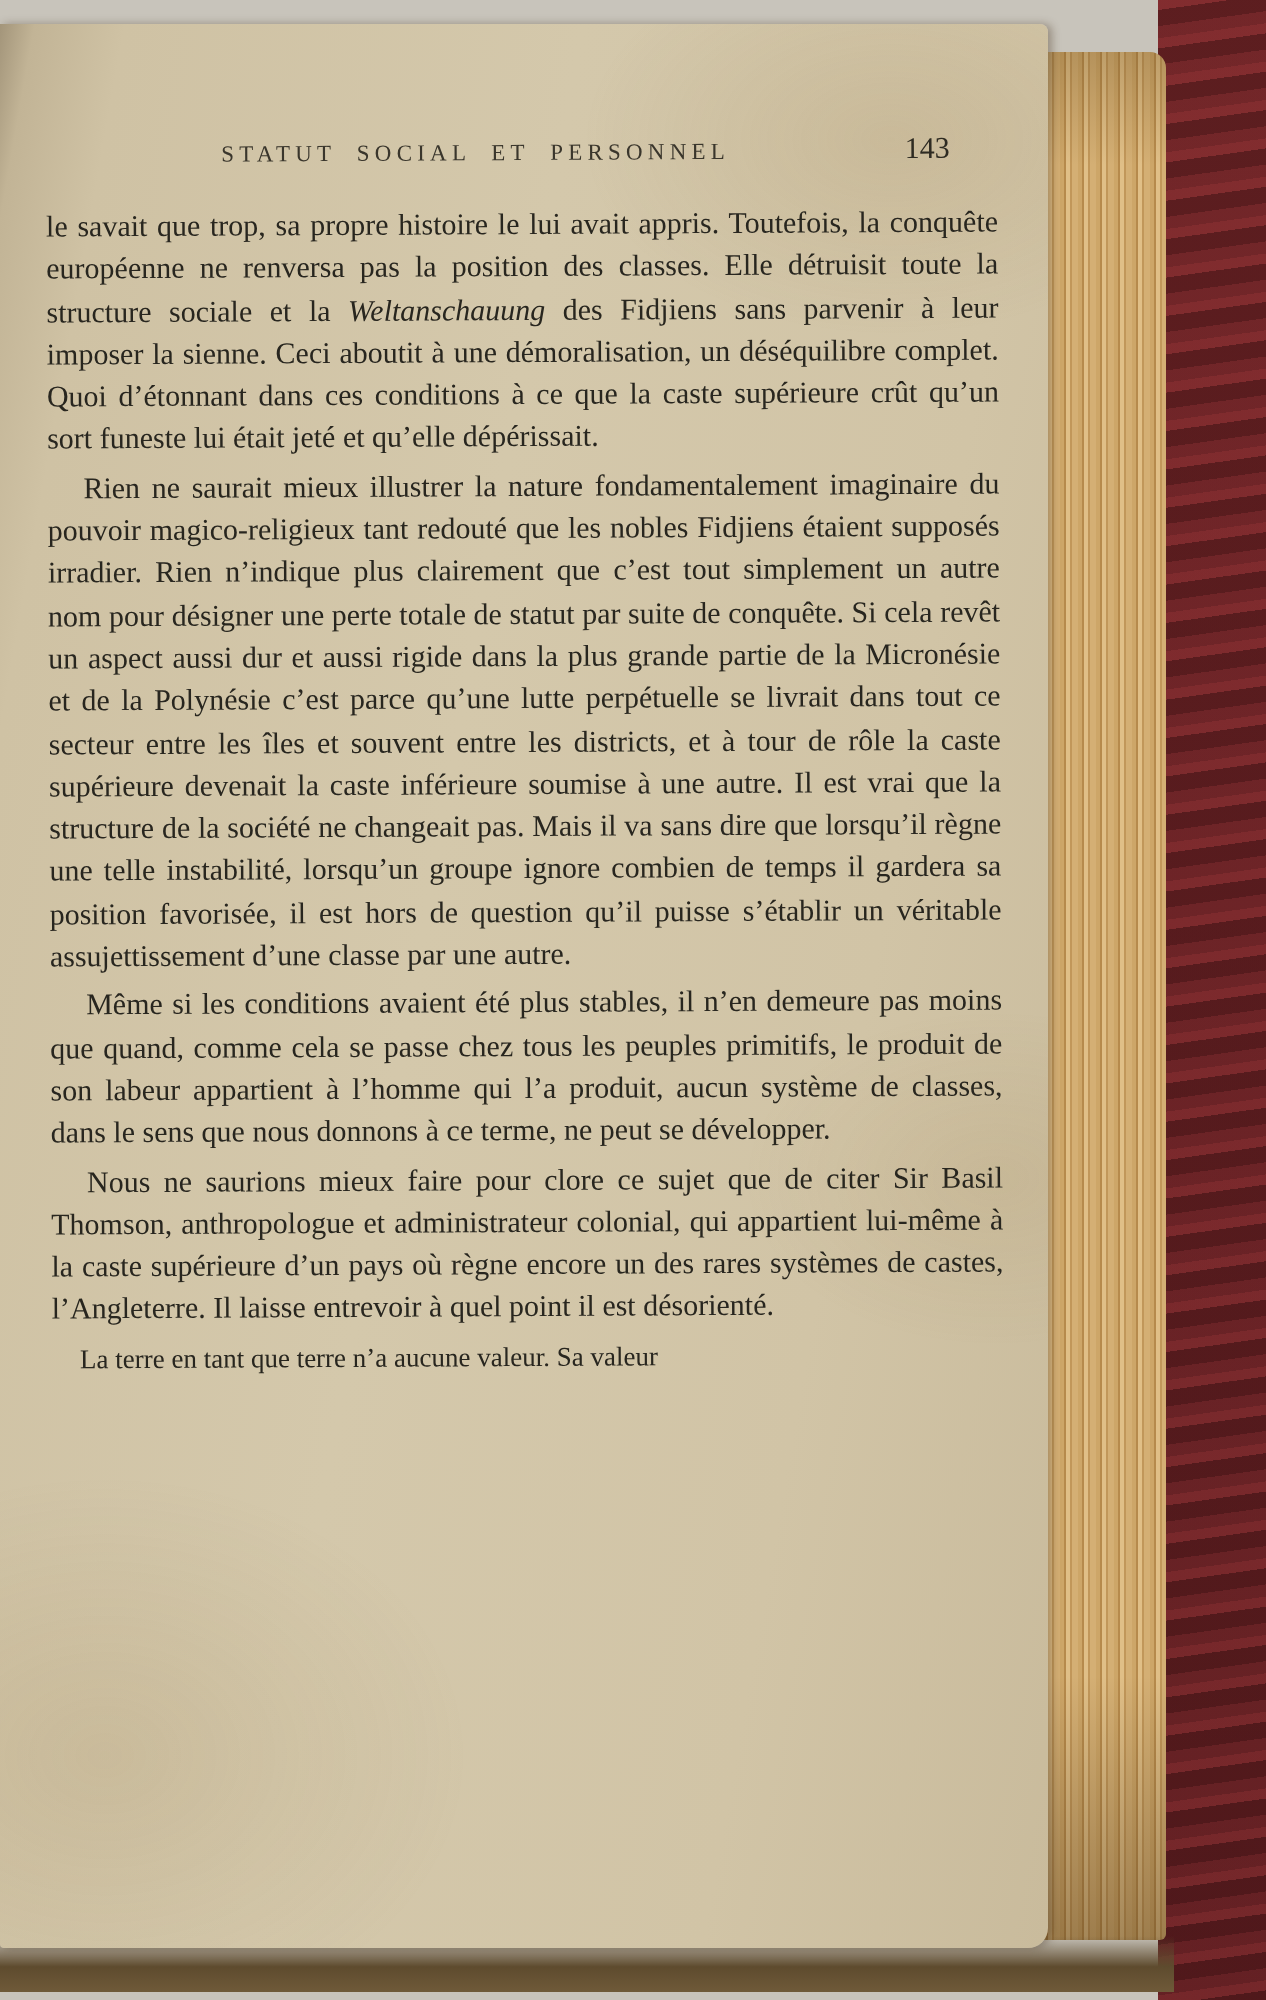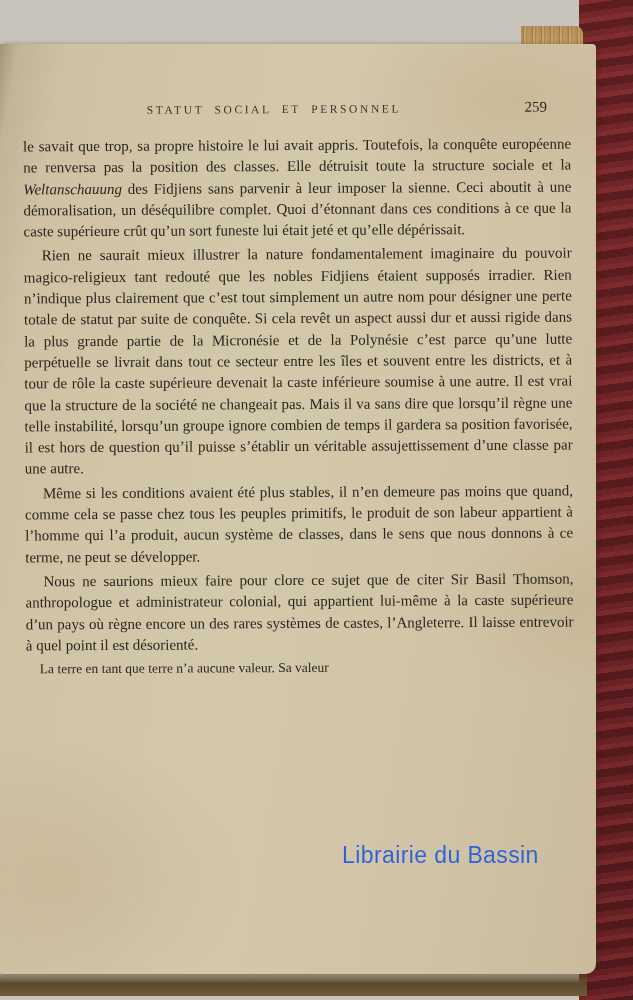--- a/index.html
+++ b/index.html
@@ -27,26 +27,25 @@
       repeating-linear-gradient(90deg,
         #cda668 0 2px,#b68a4c 2px 3px,#e0bf87 3px 5px,#c1975a 5px 6px,#d4af74 6px 9px);
   }
   
   .bottom-shadow{
     position:absolute;left:0;right:46px;bottom:4px;height:28px;z-index:2;
     background:linear-gradient(180deg,rgba(90,70,40,0) 0%,#5e4b2e 55%,#6f5a39 100%);
   }
   
   .page{
-    position:absolute;left:0;top:12px;width:596px;bottom:26px;z-index:3;
+    position:absolute;left:0;top:12px;width:524px;bottom:26px;z-index:3;
     border-radius:0 4px 10px 2px;
     background:linear-gradient(100deg,
       #a3957a 0%, #c2b496 2.5%, #cfc2a4 9%, #d4c8ab 42%, #d1c4a6 75%, #c9bb9c 100%);
     box-shadow:2px 0 4px rgba(60,40,20,0.35);
-    margin-top:32px;
   }
   .page::before{ 
     content:"";position:absolute;inset:0;pointer-events:none;border-radius:inherit;
     background:
       radial-gradient(220px 140px at 85% 6%, rgba(150,120,70,0.14), rgba(0,0,0,0) 70%),
       radial-gradient(260px 200px at 10% 90%, rgba(140,110,60,0.12), rgba(0,0,0,0) 70%),
       radial-gradient(180px 120px at 95% 60%, rgba(150,115,60,0.10), rgba(0,0,0,0) 70%);
   }
   .page-inner{
     position:absolute;inset:0;padding:56px 23px 0 25px;
@@ -89,33 +88,32 @@
 
   <div class="cover"></div>
   <div class="fore-edge"></div>
   <div class="bottom-shadow"></div>
 
   <div class="page">
     <div class="page-inner">
 
       <div class="running-head">
         <span class="running-title">STATUT SOCIAL ET PERSONNEL</span>
-        <span class="page-number">259</span>
+        <span class="page-number">143</span>
       </div>
 
       <div class="body-text">
         <p><span>le savait que trop, sa propre histoire le lui avait appris. Toutefois, la conquête européenne ne renversa pas la position des classes. Elle détruisit toute la structure sociale et la </span><em>Weltanschauung</em><span> des Fidjiens sans parvenir à leur imposer la sienne. Ceci aboutit à une démoralisation, un déséquilibre complet. Quoi d’étonnant dans ces conditions à ce que la caste supérieure crût qu’un sort funeste lui était jeté et qu’elle dépérissait.</span></p>
 
         <p class="indent">Rien ne saurait mieux illustrer la nature fondamentalement imaginaire du pouvoir magico-religieux tant redouté que les nobles Fidjiens étaient supposés irradier. Rien n’indique plus clairement que c’est tout simplement un autre nom pour désigner une perte totale de statut par suite de conquête. Si cela revêt un aspect aussi dur et aussi rigide dans la plus grande partie de la Micronésie et de la Polynésie c’est parce qu’une lutte perpétuelle se livrait dans tout ce secteur entre les îles et souvent entre les districts, et à tour de rôle la caste supérieure devenait la caste inférieure soumise à une autre. Il est vrai que la structure de la société ne changeait pas. Mais il va sans dire que lorsqu’il règne une telle instabilité, lorsqu’un groupe ignore combien de temps il gardera sa position favorisée, il est hors de question qu’il puisse s’établir un véritable assujettissement d’une classe par une autre.</p>
 
         <p class="indent">Même si les conditions avaient été plus stables, il n’en demeure pas moins que quand, comme cela se passe chez tous les peuples primitifs, le produit de son labeur appartient à l’homme qui l’a produit, aucun système de classes, dans le sens que nous donnons à ce terme, ne peut se développer.</p>
 
         <p class="indent">Nous ne saurions mieux faire pour clore ce sujet que de citer Sir Basil Thomson, anthropologue et administrateur colonial, qui appartient lui-même à la caste supérieure d’un pays où règne encore un des rares systèmes de castes, l’Angleterre. Il laisse entrevoir à quel point il est désorienté.</p>
 
         <p class="quote-line">La terre en tant que terre n’a aucune valeur. Sa valeur</p>
       </div>
 
     </div>
   </div>
 
-  <div class="watermark">Librairie du Bassin</div>
 
 </div>
 
 </body></html>

